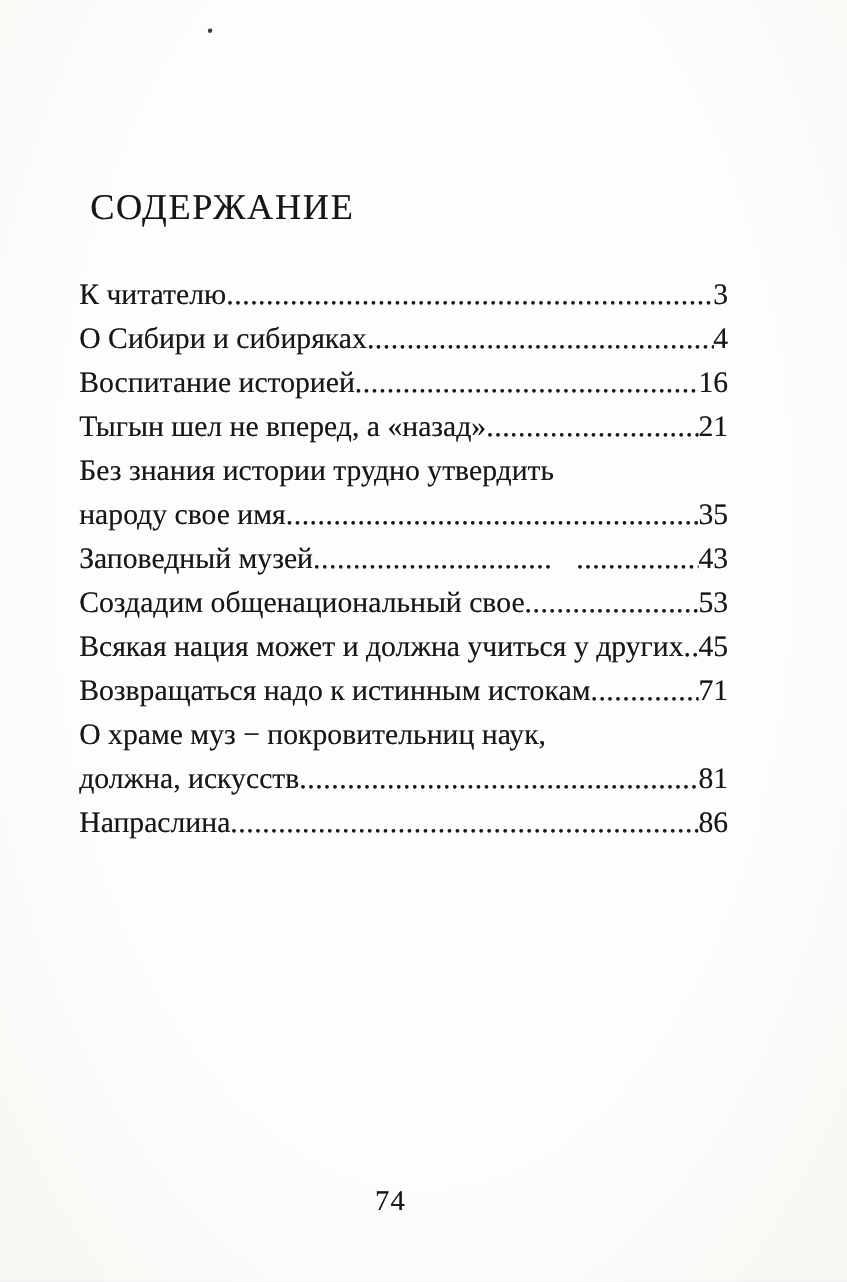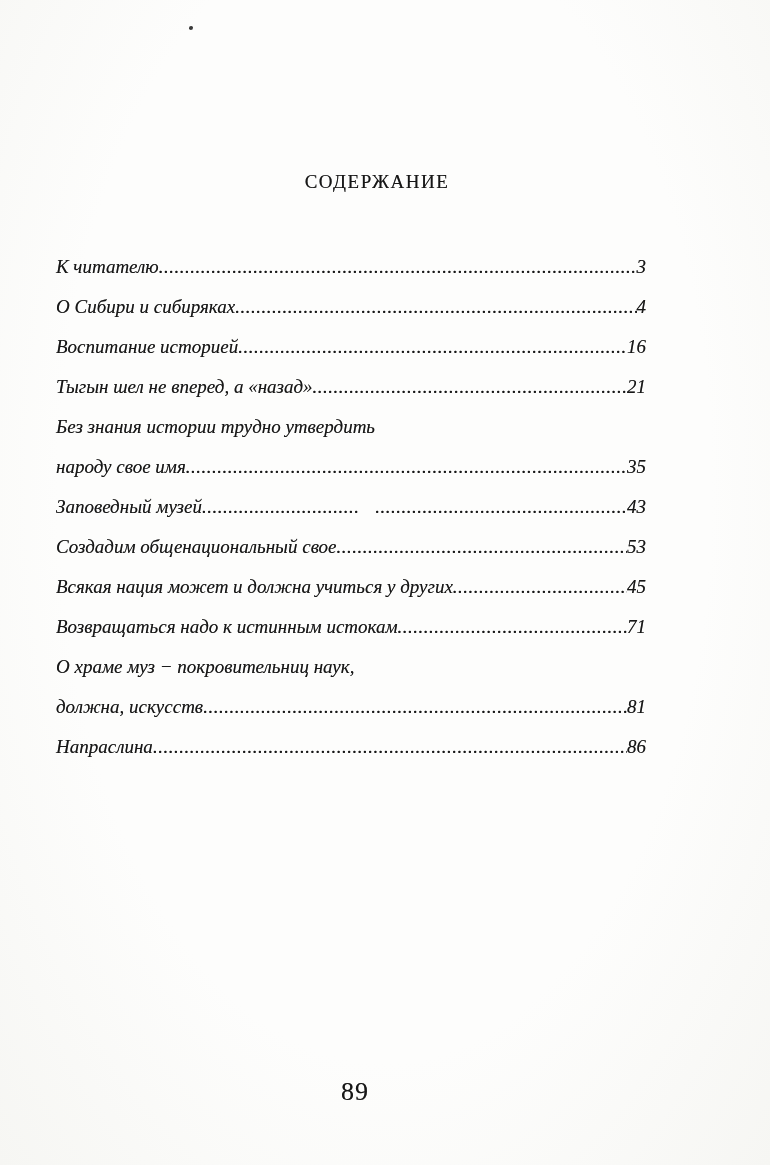--- a/index.html
+++ b/index.html
@@ -27,35 +27,33 @@
     height: 4px;
     background: #3a3a3a;
     border-radius: 50% 40% 55% 45%;
   }
   .title {
     position: absolute;
     top: 171px;
     left: 60px;
     width: 590px;
     margin: 0;
-    font-size: 19px;
+    font-size: 33px;
     font-weight: normal;
     letter-spacing: 1.5px;
-    text-align: center;
     transform: translateX(22px);
     white-space: nowrap;
   }
   .toc {
     position: absolute;
     top: 247px;
-    left: 56px;
+    left: 72px;
     width: 590px;
-    font-size: 19px;
+    font-size: 27px;
     line-height: 40px;
-    font-style: italic;
   }
   .toc-row {
     display: flex;
     align-items: baseline;
     height: 40px;
     white-space: nowrap;
   }
   .toc-label {
     flex: 0 0 auto;
     white-space: pre;
@@ -147,14 +145,14 @@
         <span class="toc-label">должна, искусств</span>
         <span class="toc-leader"></span>
         <span class="toc-page">81</span>
       </div>
       <div class="toc-row">
         <span class="toc-label">Напраслина</span>
         <span class="toc-leader"></span>
         <span class="toc-page">86</span>
       </div>
     </div>
-  <div class="folio">89</div>
+  <div class="folio">74</div>
 </div>
 
 </body></html>

